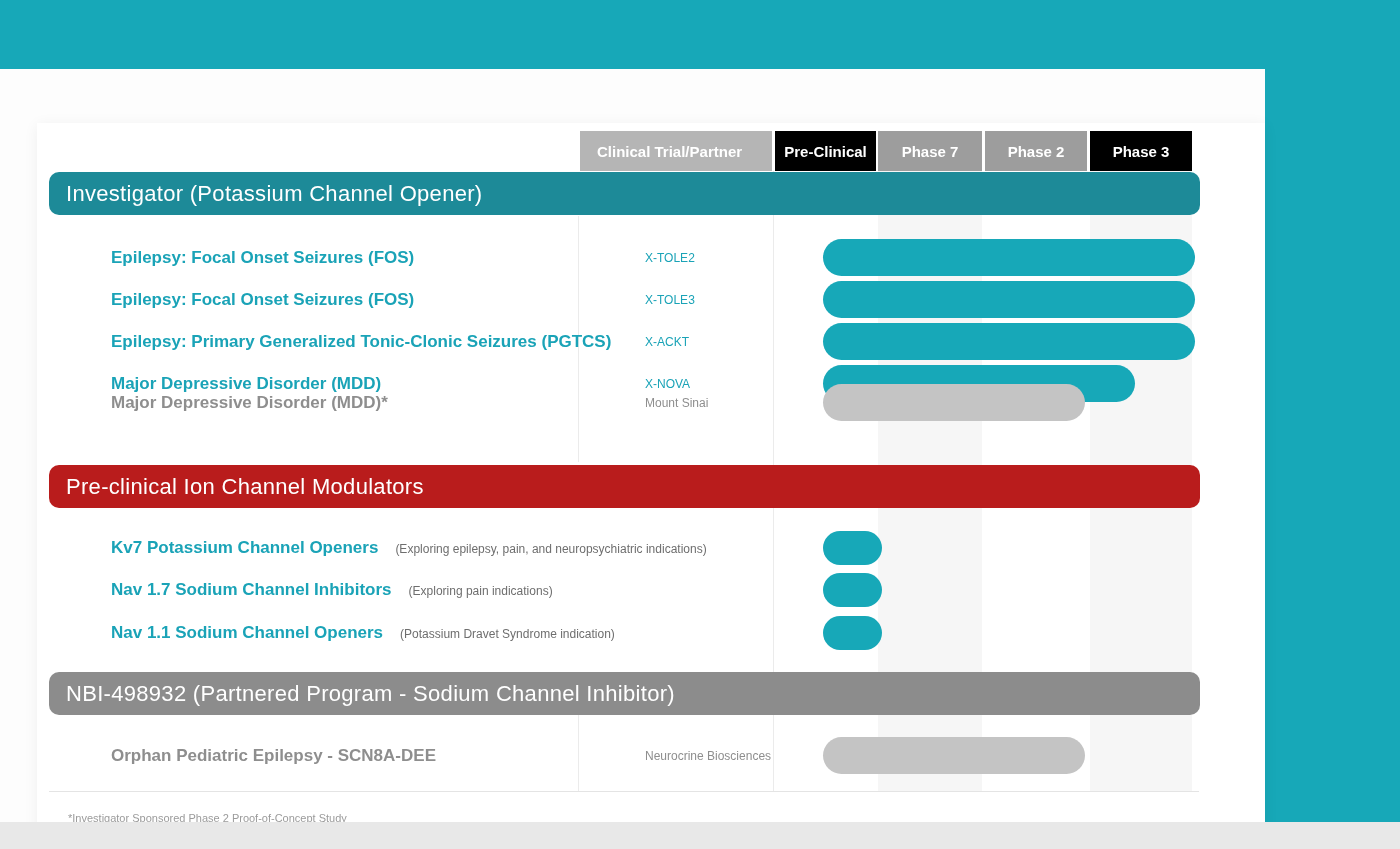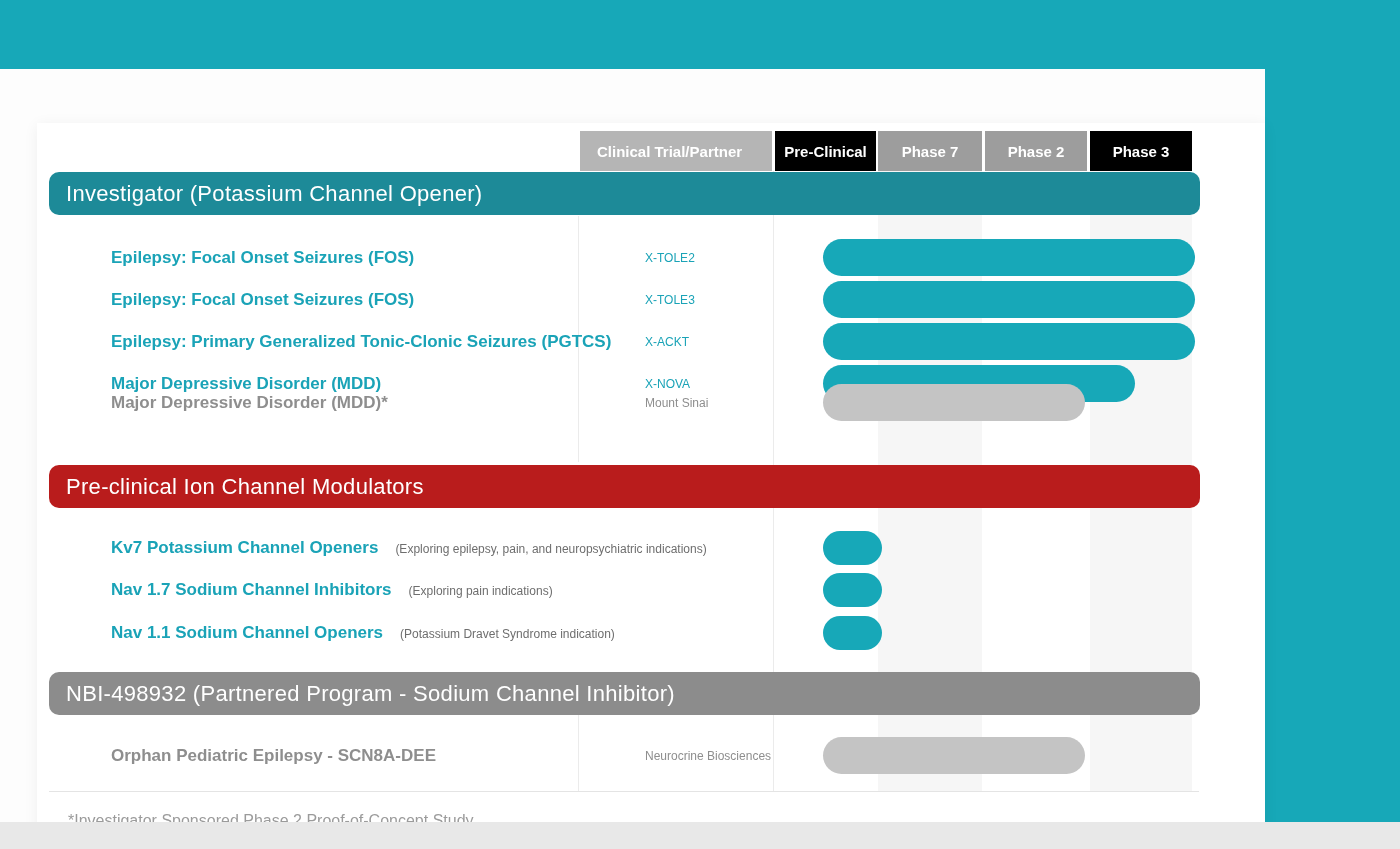--- a/index.html
+++ b/index.html
@@ -44,21 +44,21 @@
             font-size:17px;font-weight:bold;color:#1AA3B7;white-space:nowrap;}
   .row .ind.gray{color:#8E8E8E;}
   .row .trial{position:absolute;left:597px;top:0;height:42px;line-height:42px;
               font-size:12px;color:#1AA3B7;white-space:nowrap;}
   .row .trial.gray{color:#8E8E8E;}
   .row .note{font-size:12px;font-weight:normal;color:#6E6E6E;margin-left:17px;}
   .bar{position:absolute;top:2px;height:37px;border-radius:18.5px;}
   .bar.pill{top:4px;height:34px;border-radius:17px;}
 
   .footrule{position:absolute;left:49px;top:791px;width:1150px;height:1px;background:#E4E4E4;}
-  .footnote{position:absolute;left:68px;top:812px;font-size:16px;color:#9B9B9B;}
+  .footnote{position:absolute;left:68px;top:812px;font-size:11px;color:#9B9B9B;}
 </style>
 </head>
 <body>
 
 <div class="stage">
   <div class="top-band"></div>
   <div class="right-band"></div>
   <div class="card"></div>
   <div class="bottom-strip"></div>
 

